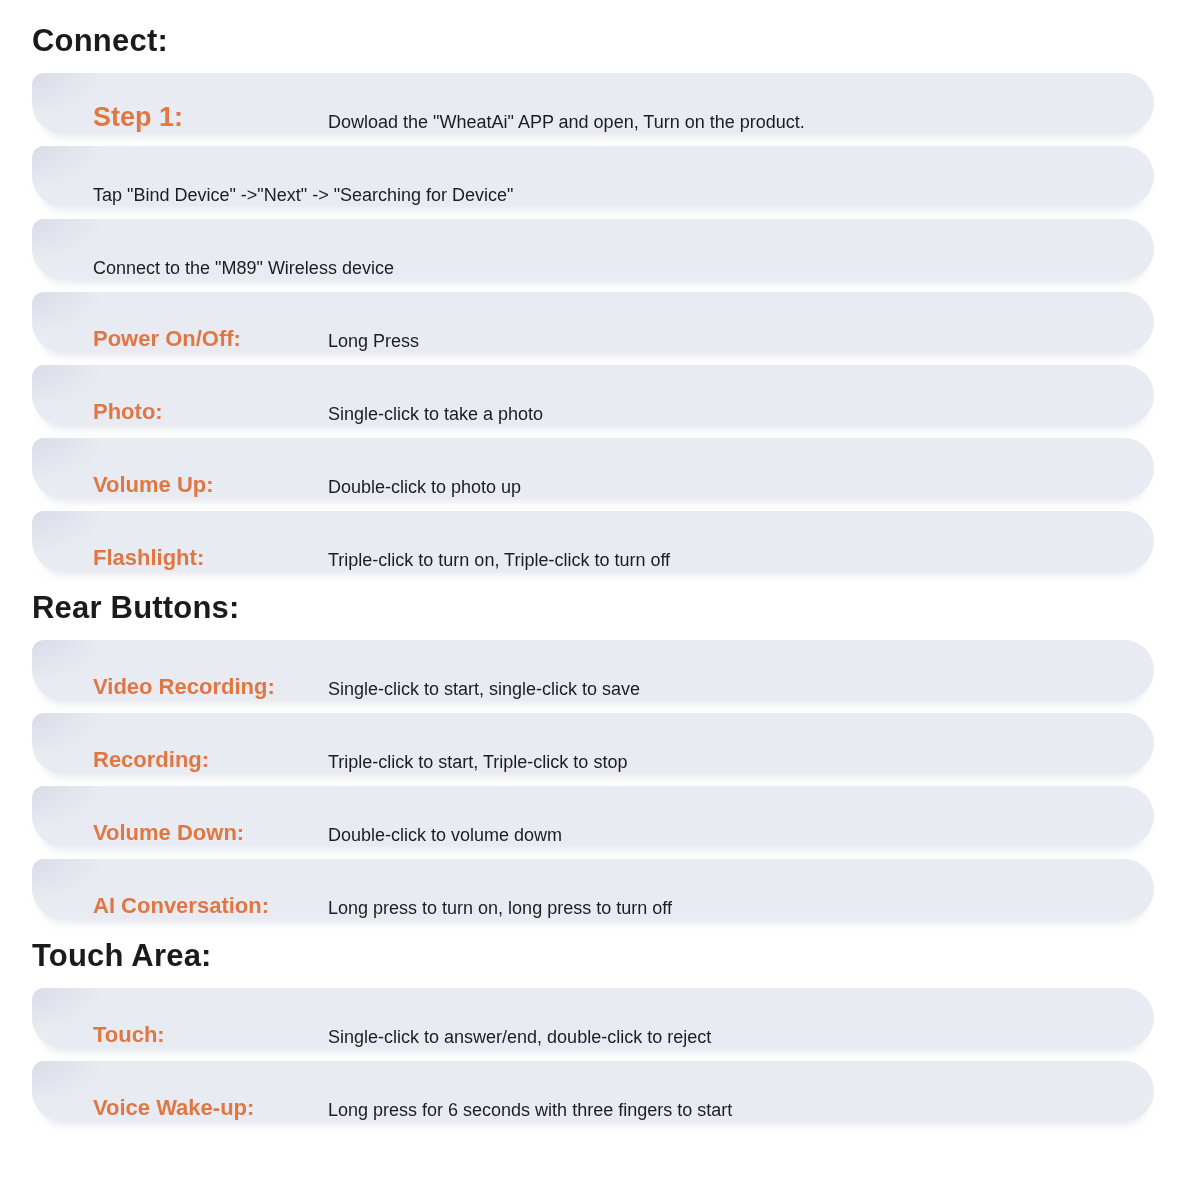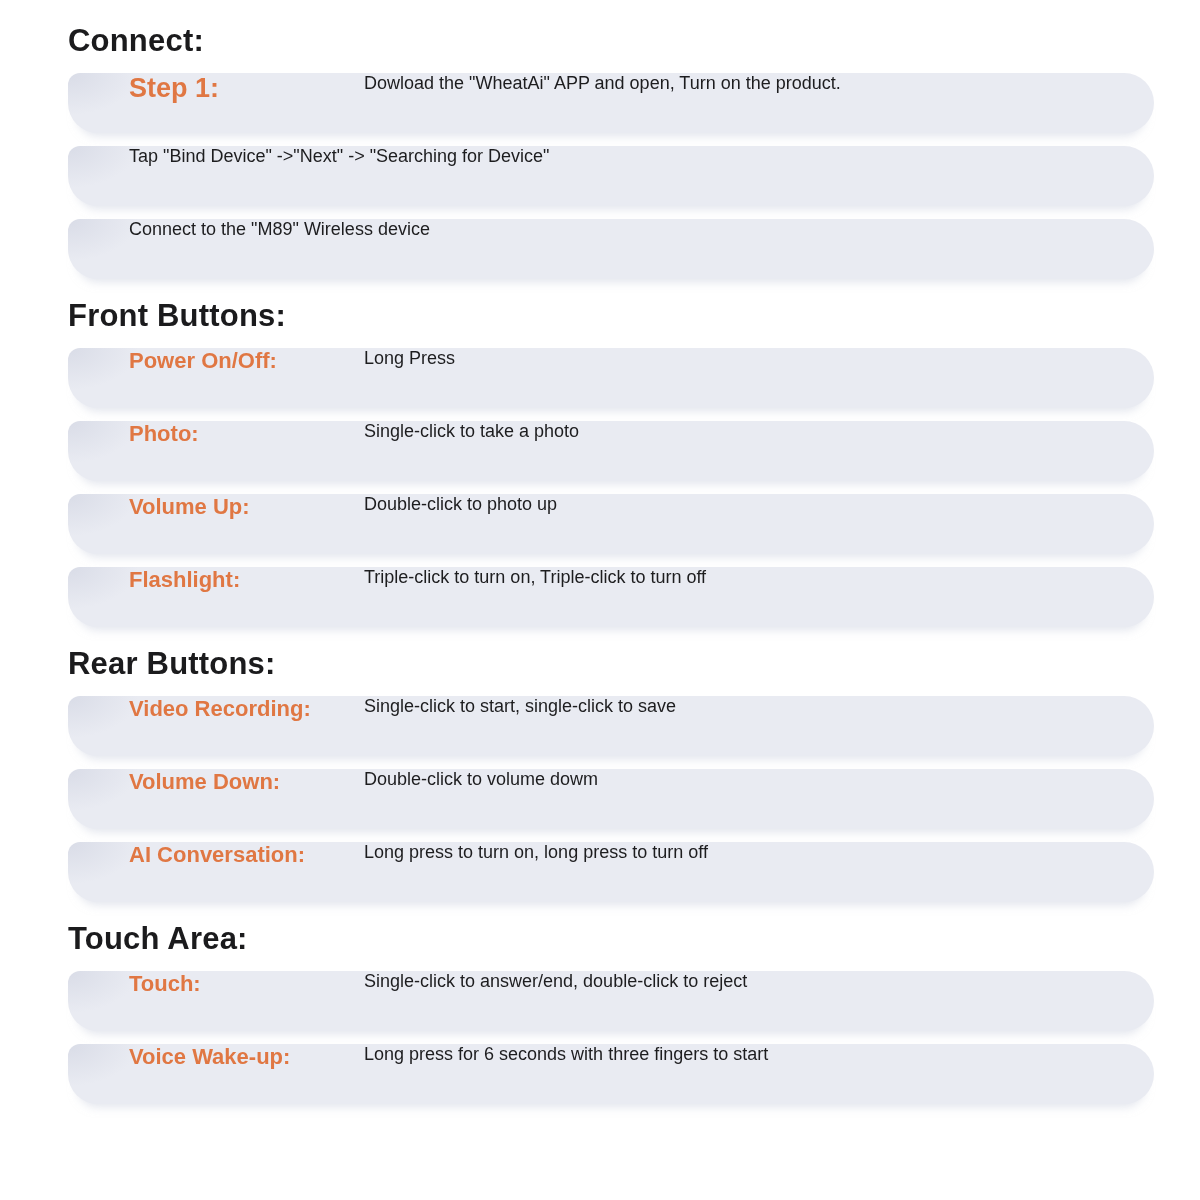--- a/index.html
+++ b/index.html
@@ -8,40 +8,40 @@
     background: #ffffff;
   }
   body {
     width: 1200px;
     height: 1200px;
     overflow: hidden;
     font-family: "Liberation Sans", sans-serif;
   }
   .page {
     box-sizing: border-box;
-    padding: 24px 46px 0 68px;
+    padding: 24px 46px 0 32px;
   }
   .section-heading {
     font-size: 31px;
     line-height: 34px;
     font-weight: bold;
     color: #1b1b1d;
     margin: 20px 0 15px 0;
     letter-spacing: 0.2px;
   }
   .section:first-child .section-heading {
     margin-top: 0;
   }
   .row {
     box-sizing: border-box;
     height: 60px;
     margin-bottom: 13px;
     padding-left: 61px;
     display: flex;
-    align-items: flex-start;
+    align-items: flex-end;
     border-radius: 12px 30px 30px 30px;
     background:
       radial-gradient(100px 60px at 0 0, #d9dce7 0%, rgba(233,235,242,0) 70%),
       #e9ebf2;
     box-shadow: 0 12px 10px -9px rgba(203, 208, 222, 0.55);
   }
   .row-label {
     flex: 0 0 235px;
     width: 235px;
     font-size: 22px;
@@ -71,21 +71,20 @@
     </div>
     <div class="row step">
       <span class="row-desc">Tap "Bind Device" -&gt;"Next" -&gt; "Searching for Device"</span>
     </div>
     <div class="row step">
       <span class="row-desc">Connect to the "M89" Wireless device</span>
     </div>
   </section>
 
   <section class="section">
-    <h2 class="section-heading">Front Buttons:</h2>
     <div class="row">
       <span class="row-label">Power On/Off:</span>
       <span class="row-desc">Long Press</span>
     </div>
     <div class="row">
       <span class="row-label">Photo:</span>
       <span class="row-desc">Single-click to take a photo</span>
     </div>
     <div class="row">
       <span class="row-label">Volume Up:</span>
@@ -95,20 +94,24 @@
       <span class="row-label">Flashlight:</span>
       <span class="row-desc">Triple-click to turn on, Triple-click to turn off</span>
     </div>
   </section>
 
   <section class="section">
     <h2 class="section-heading">Rear Buttons:</h2>
     <div class="row">
       <span class="row-label">Video Recording:</span>
       <span class="row-desc">Single-click to start, single-click to save</span>
+    </div>
+    <div class="row">
+      <span class="row-label">Recording:</span>
+      <span class="row-desc">Triple-click to start, Triple-click to stop</span>
     </div>
     <div class="row">
       <span class="row-label">Volume Down:</span>
       <span class="row-desc">Double-click to volume dowm</span>
     </div>
     <div class="row">
       <span class="row-label">AI Conversation:</span>
       <span class="row-desc">Long press to turn on, long press to turn off</span>
     </div>
   </section>

